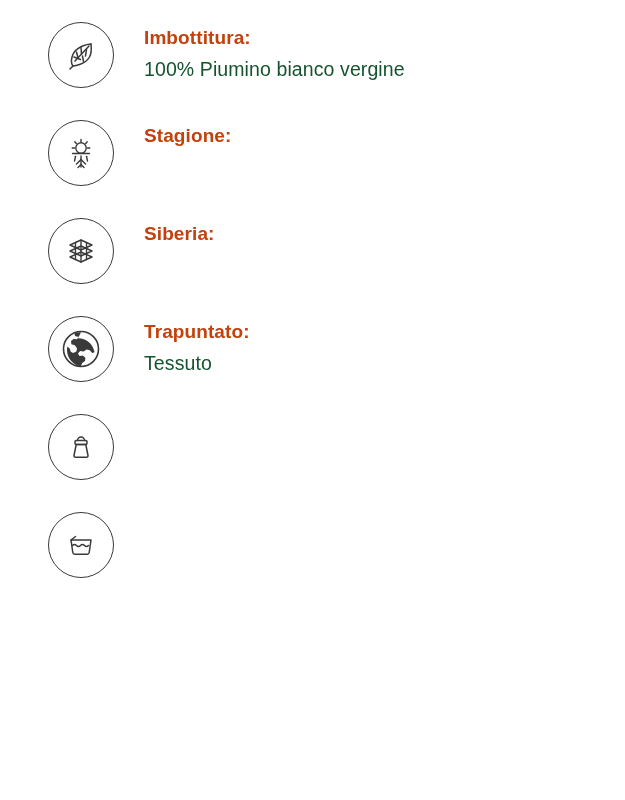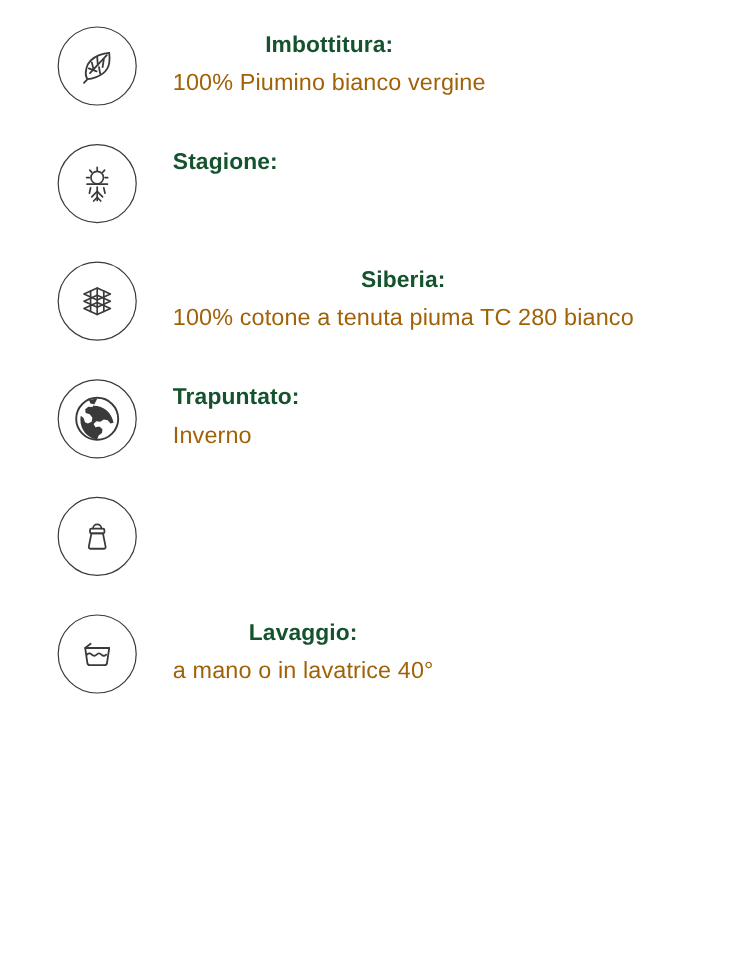--- a/index.html
+++ b/index.html
@@ -42,28 +42,27 @@
     display: block;
   }
   .text-wrap {
     margin-left: 30px;
     padding-top: 6px;
   }
   .spec-label {
     font-weight: bold;
     font-size: 19px;
     line-height: 1.45;
-    color: #14532d;
+    color: #c2410c;
     letter-spacing: 0.1px;
-    text-align: center;
   }
   .spec-value {
     font-size: 19.5px;
     line-height: 1.5;
-    color: #a16207;
+    color: #14532d;
     margin-top: 3px;
     letter-spacing: 0.1px;
   }
 </style>
 </head>
 <body>
 
 <ul class="spec-list">
 
   <li class="spec-row">
@@ -115,35 +114,34 @@
         <path d="M9 14 L20 9 L31 14 L20 19 Z"></path>
         <path d="M9 20 L20 15 L31 20 L20 25 Z"></path>
         <path d="M9 26 L20 21 L31 26 L20 31 Z"></path>
         <path d="M14.5 11.5 L14.5 28.5"></path>
         <path d="M20 9 L20 31"></path>
         <path d="M25.5 11.5 L25.5 28.5"></path>
       </svg>
     </span>
     <span class="text-wrap">
       <div class="spec-label">Siberia:</div>
-      <div class="spec-value">100% cotone a tenuta piuma TC 280 bianco</div>
     </span>
   </li>
 
 
   <li class="spec-row">
     <span class="icon-wrap">
       <svg width="46" height="46" viewBox="0 0 46 46" fill="none">
         <circle cx="23" cy="23" r="17.5" fill="none" stroke="#3a3a3a" stroke-width="1.6"></circle>
         <path fill="#3a3a3a" d="M23 6.2 c-2.4 0-4.7 .5-6.8 1.4 l1.2 2.6 l3.1 .6 l-1.4 2.4 l-3.5 -.3 l-2.6 2.2 l.4 3.1 l3.4 1.1 l2.2 2.9 l-.6 3.3 l-3.2 1.5 l-2.4 -1.2 l-1.1 -3.4 l-2.4 -1.9 c-.2 1.1 -.3 2.2 -.3 3.4 c0 8.2 6 15 13.9 16.4 l1.3 -3.3 l2.8 -2.1 l.4 -3.2 l-2.6 -2.2 l-3.3 .5 l-1.5 -2.6 l2.2 -2.4 l3.4 .4 l2.9 -1.8 l3.3 .7 l2.3 2.6 l2.5 -.6 c-1.3 -8-8.2 -14.1 -16.6 -14.1 z"></path>
       </svg>
     </span>
     <span class="text-wrap">
       <div class="spec-label">Trapuntato:</div>
-      <div class="spec-value">Inverno</div>
+      <div class="spec-value">Tessuto</div>
     </span>
   </li>
 
   <li class="spec-row">
     <span class="icon-wrap">
       <svg width="40" height="40" viewBox="0 0 40 40" fill="none" stroke="#3a3a3a" stroke-width="1.5" stroke-linecap="round" stroke-linejoin="round">
         <path d="M16.5 13.5 a3.5 3.5 0 0 1 7 0"></path>
         <rect x="14" y="13.5" width="12" height="4" rx="1.2"></rect>
         <path d="M15.2 17.5 L13 28.5 a1.5 1.5 0 0 0 1.5 1.8 h11 a1.5 1.5 0 0 0 1.5 -1.8 L24.8 17.5 Z"></path>
       </svg>
@@ -151,19 +149,15 @@
   </li>
 
   <li class="spec-row">
     <span class="icon-wrap">
       <svg width="40" height="40" viewBox="0 0 40 40" fill="none" stroke="#3a3a3a" stroke-width="1.5" stroke-linecap="round" stroke-linejoin="round">
         <path d="M10 15 L11.8 27.5 a2 2 0 0 0 2 1.7 h12.4 a2 2 0 0 0 2 -1.7 L30 15 Z"></path>
         <path d="M10 15 L14.5 11.5"></path>
         <path d="M11.5 20.5 q2 -2 4 0 q2 2 4 0 q2 -2 4 0 q2 2 4 0"></path>
       </svg>
     </span>
-    <span class="text-wrap">
-      <div class="spec-label">Lavaggio:</div>
-      <div class="spec-value">a mano o in lavatrice 40°</div>
-    </span>
   </li>
 
 </ul>
 
 </body></html>

